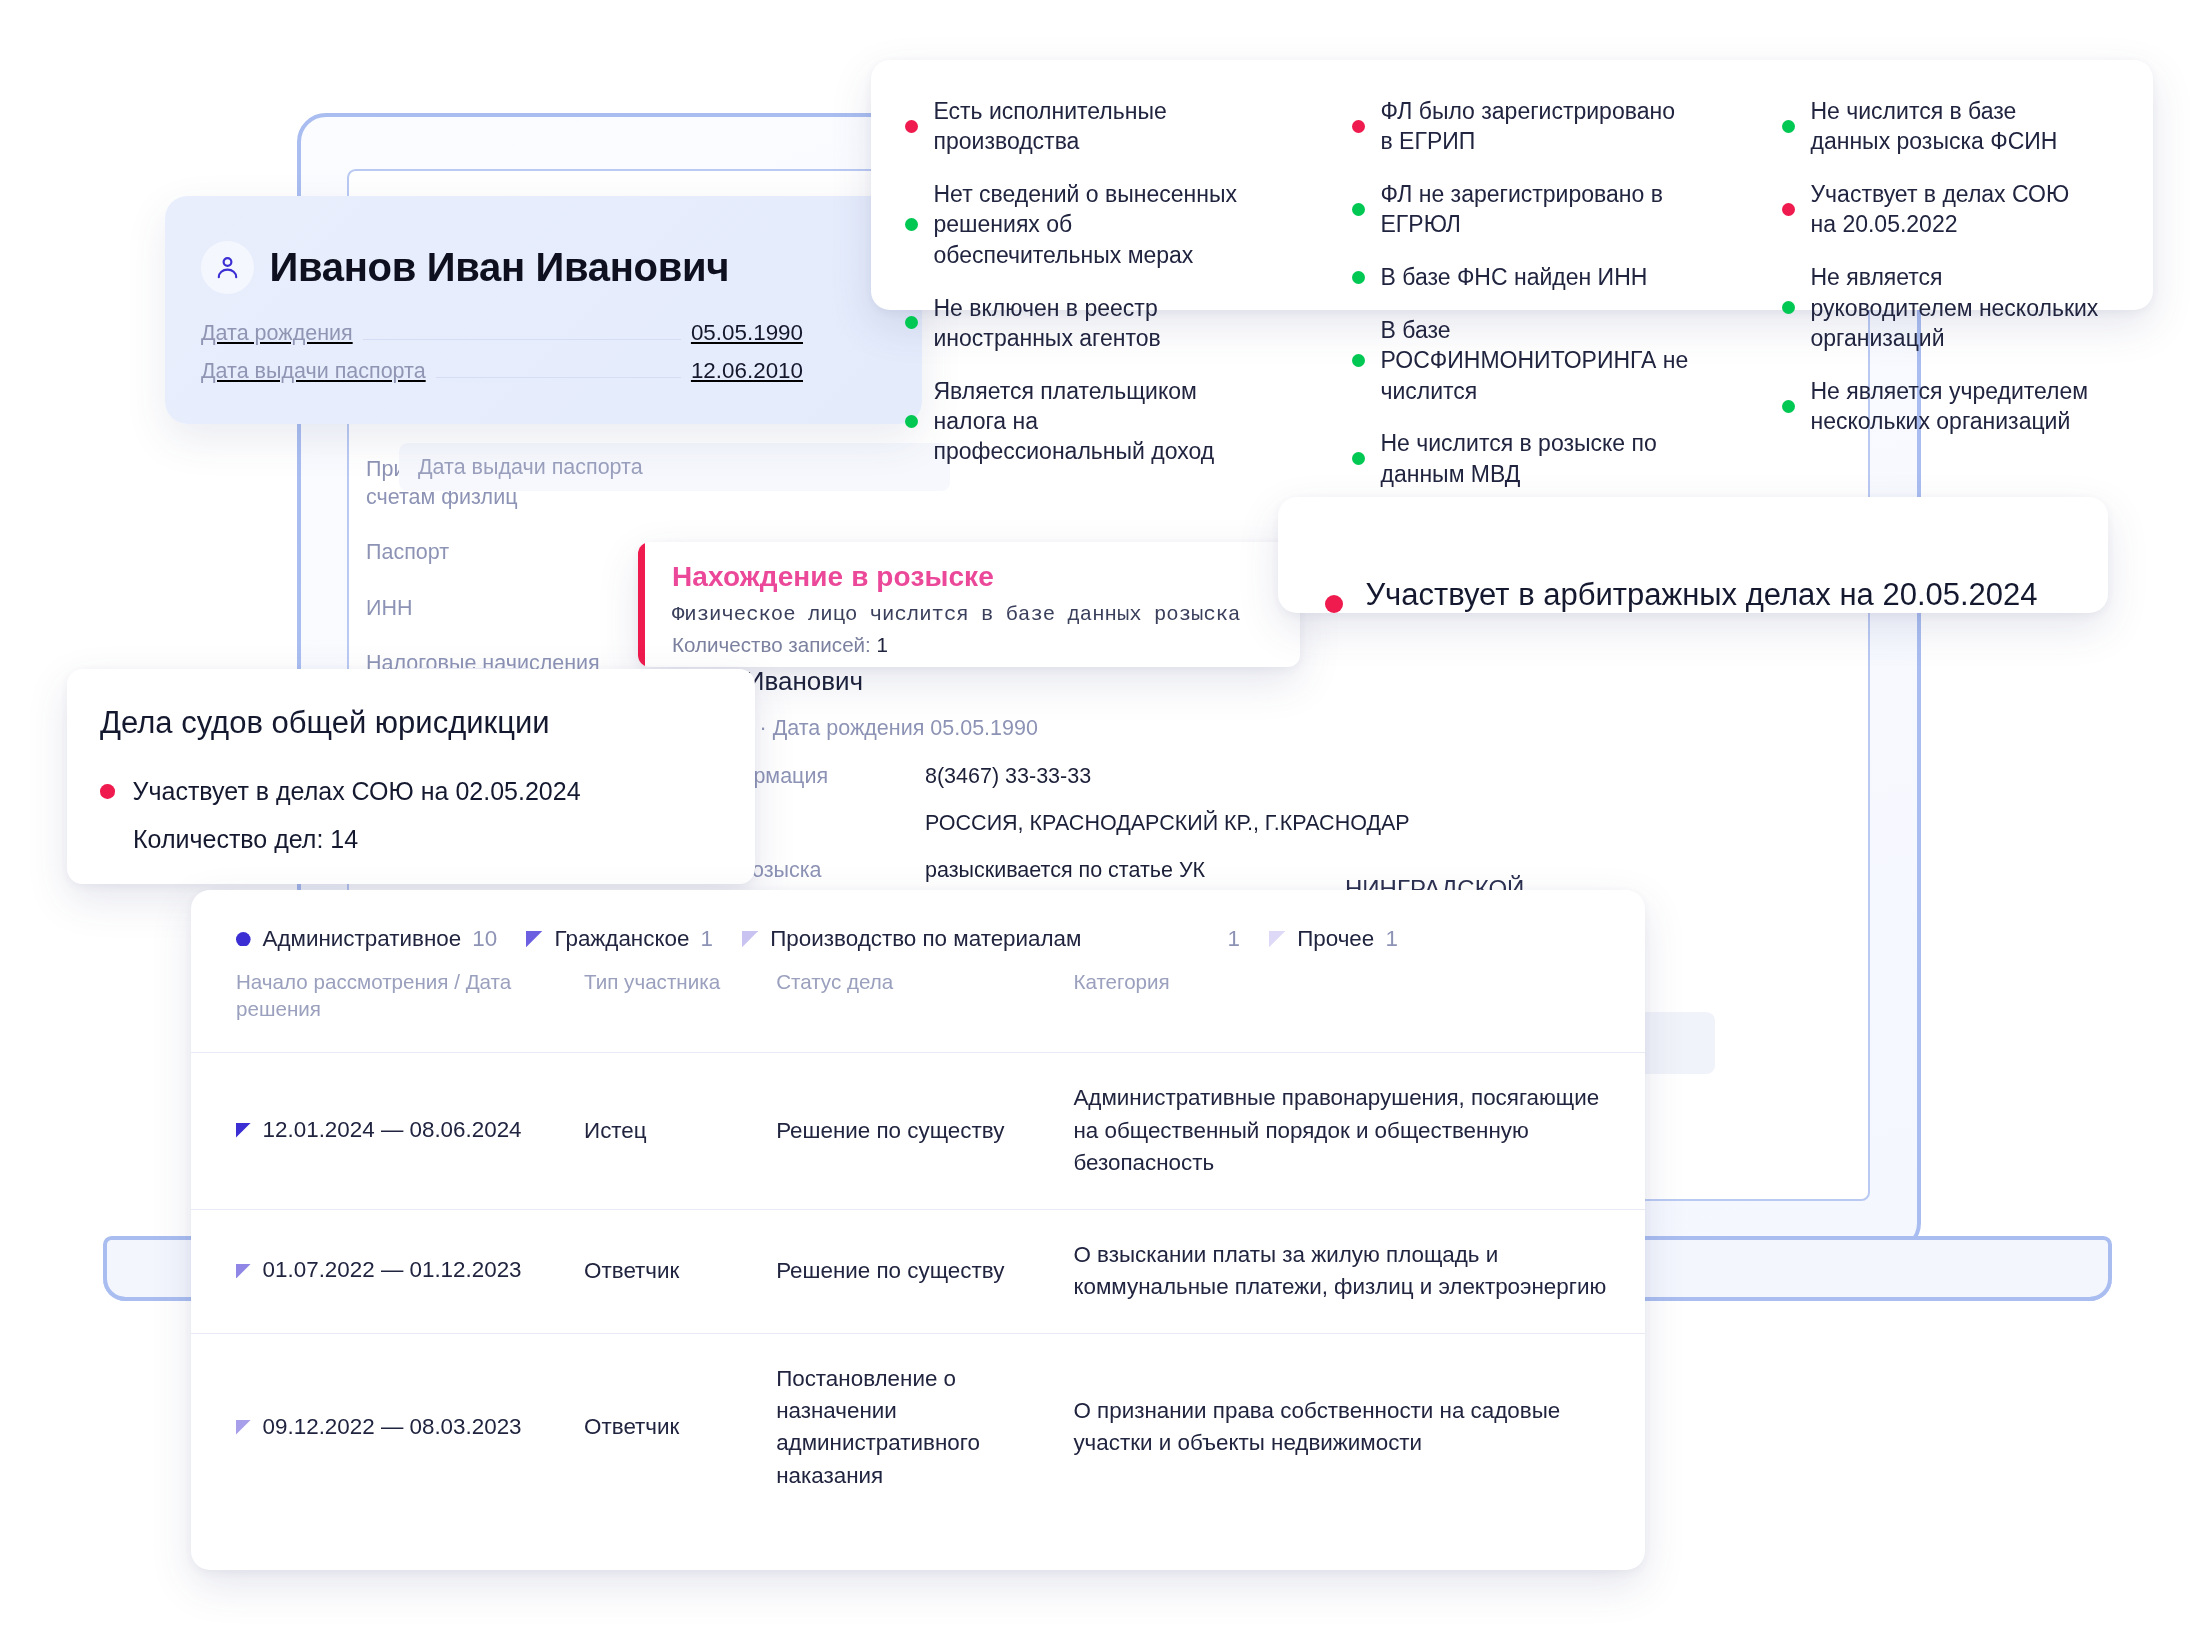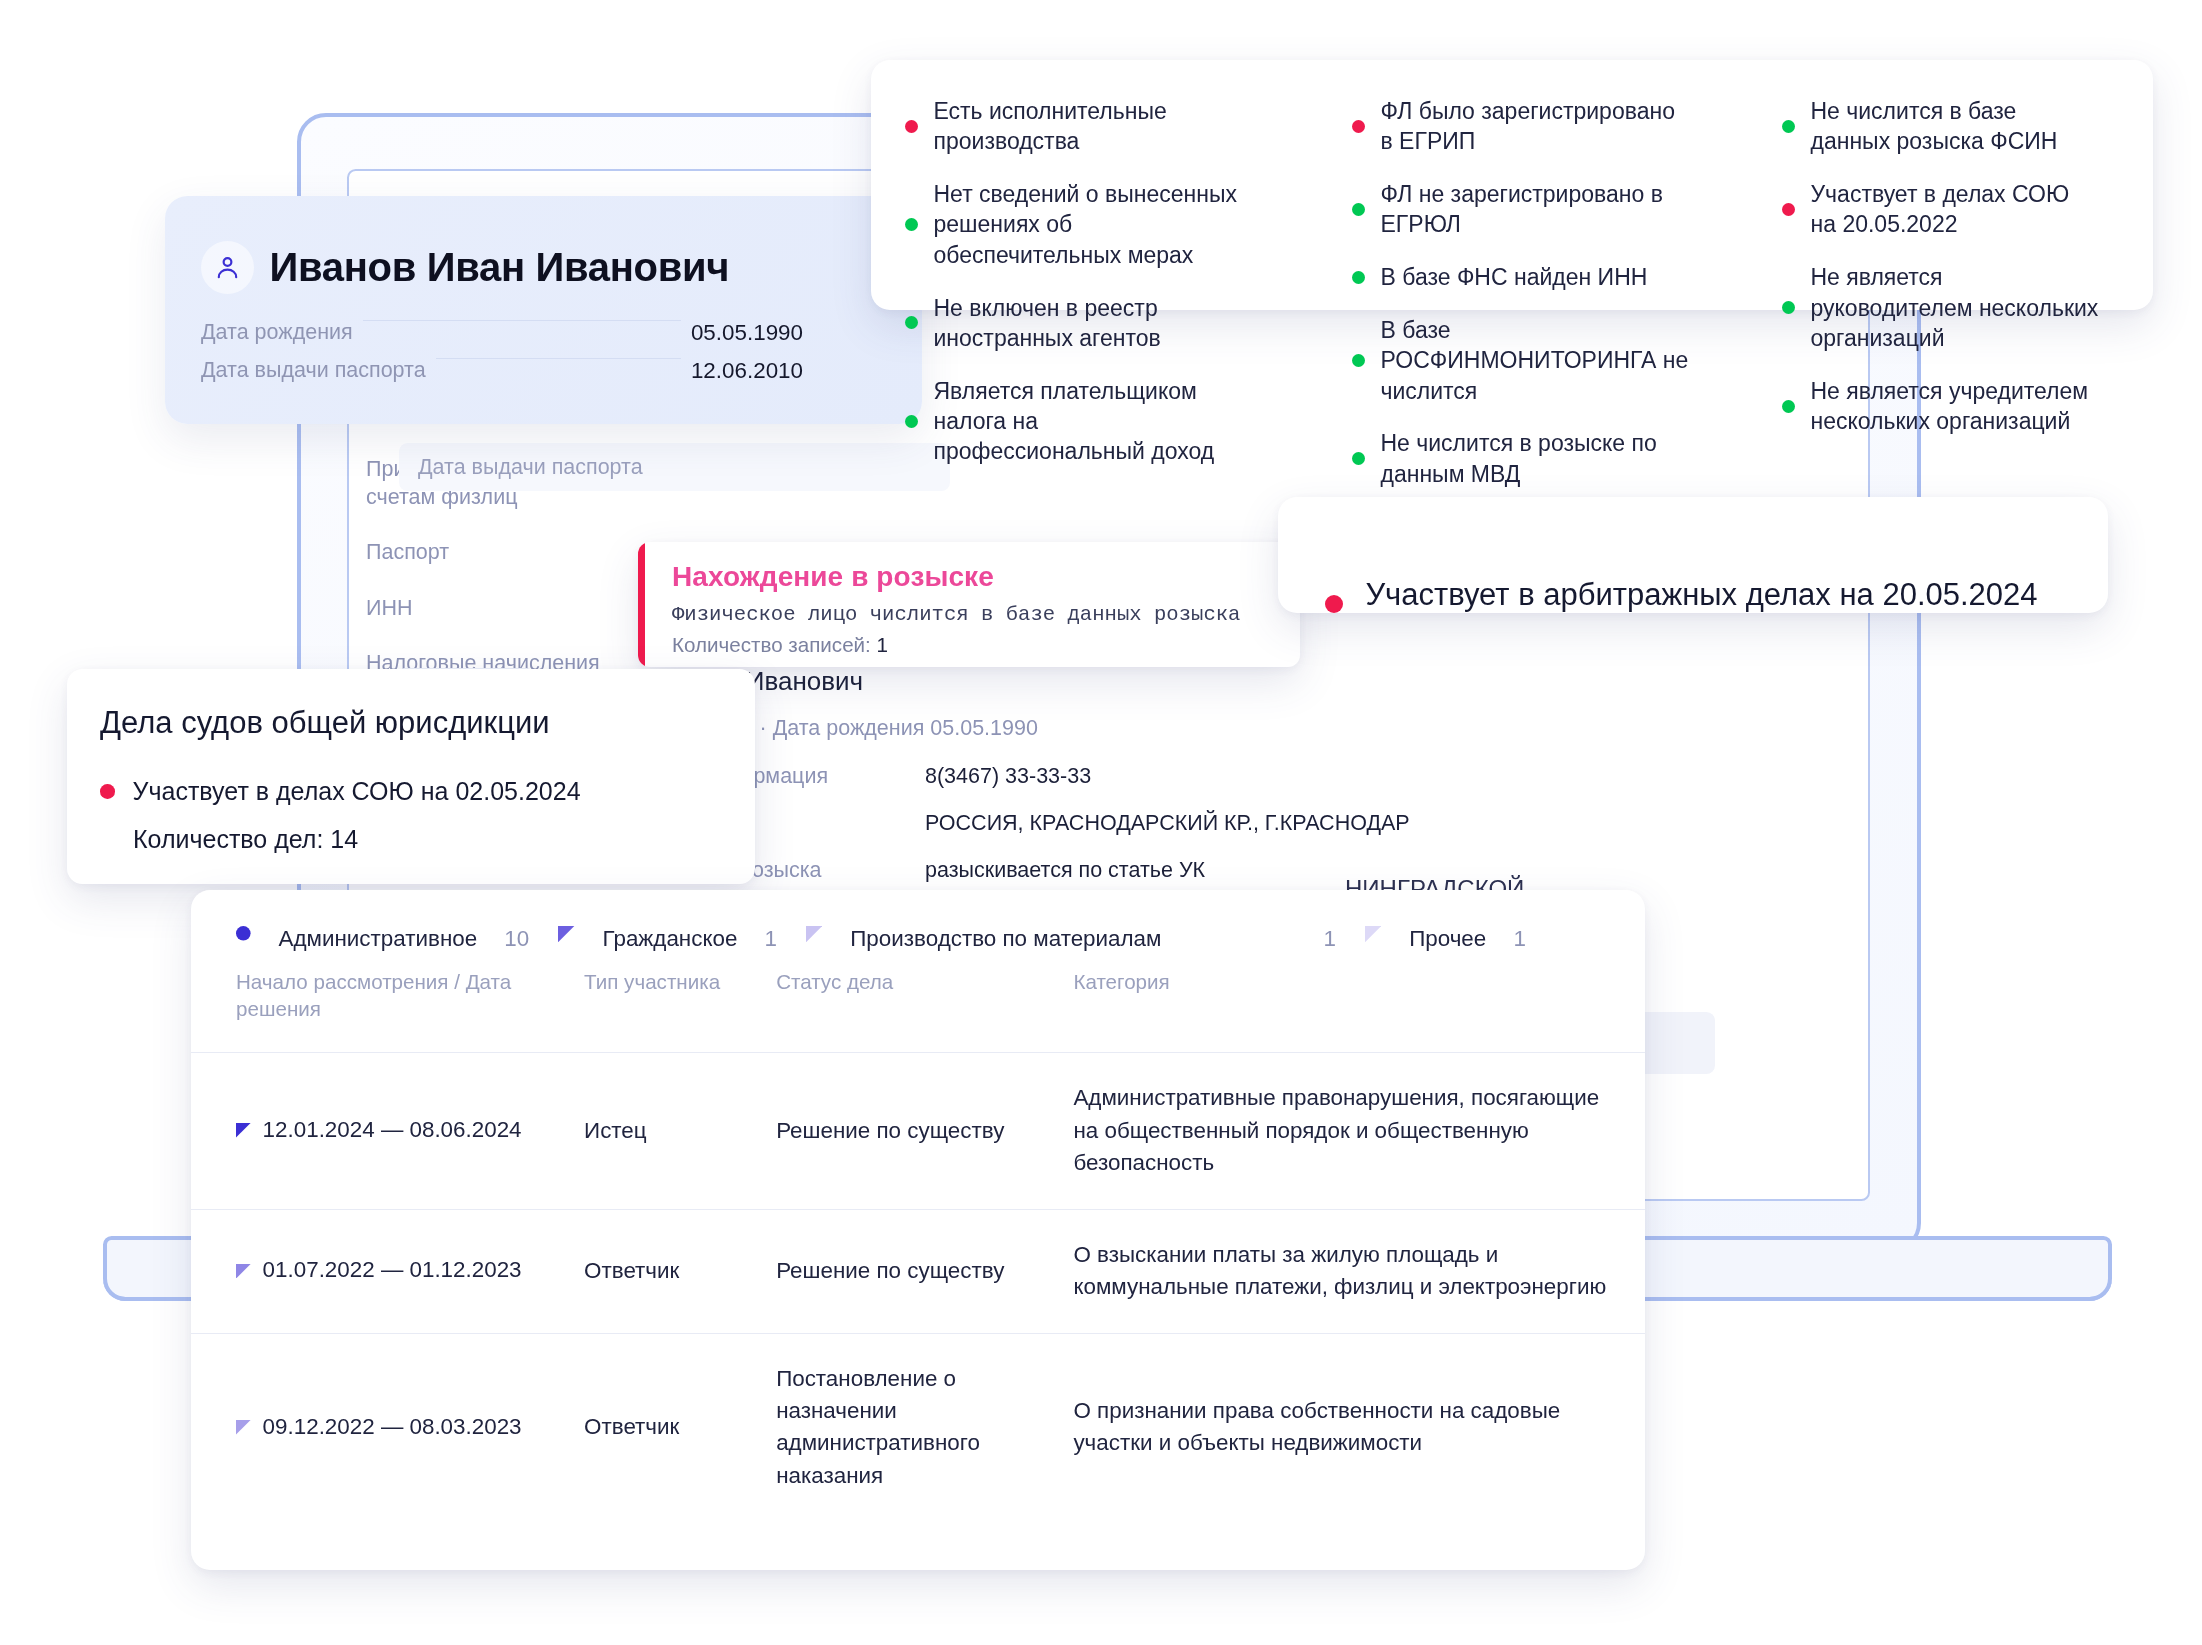--- a/index.html
+++ b/index.html
@@ -131,21 +131,21 @@
     padding:0;
   }
   #person-card .hdr{display:flex;align-items:center;padding:45px 0 0 36px;}
   #person-card .avatar{
     width:53px;height:53px;border-radius:50%;background:rgba(255,255,255,.55);
     display:flex;align-items:center;justify-content:center;margin-right:15.5px;flex:0 0 53px;
   }
   #person-card .name{font-size:40px;font-weight:700;color:#0e1020;letter-spacing:-0.3px;}
   #person-card .rows{padding:26px 0 0 36px;}
   #person-card .row{
-    display:flex;align-items:flex-start;width:602px;margin-bottom:12px;
+    display:flex;align-items:flex-end;width:602px;margin-bottom:12px;text-decoration:underline;
   }
   #person-card .row .lbl{font-size:21.5px;color:#8f95b3;white-space:nowrap;}
   #person-card .row .lead{flex:1;border-bottom:0.9px solid #d4ddf3;margin:0 10.3px 6px 10.3px;}
   #person-card .row .val{font-size:22.4px;color:#15182c;white-space:nowrap;}
 
   
   #soj-card{
     left:67px;top:669px;width:688px;height:215px;
     border-radius:15.5px;padding:36px 0 0 33px;box-sizing:border-box;
   }
@@ -156,21 +156,21 @@
   #soj-card .cnt{font-size:25px;color:#151930;margin-top:19px;margin-left:33px;}
 
   
   #table-card{
     left:191px;top:890px;width:1454px;height:680px;
     border-radius:19px;padding:0;overflow:hidden;
   }
   .legend{
     display:flex;align-items:center;padding:36px 0 0 45px;gap:0;
   }
-  .legend .item{display:flex;align-items:flex-start;margin-right:29px;gap:16px;}
+  .legend .item{display:flex;align-items:center;margin-right:29px;}
   .legend .mk{margin-right:12px;flex:0 0 auto;display:block;}
   .legend .lab{font-size:22.4px;color:#20243f;white-space:nowrap;}
   .legend .num{font-size:22.4px;color:#8d93b5;margin-left:11.2px;}
   .legend .num.wide{margin-left:146px;}
 
   .tbl{width:100%;border-collapse:collapse;margin-top:15.5px;}
   .tbl th{
     text-align:left;font-weight:400;font-size:20.6px;color:#9aa0bd;
     padding:0 20.6px 29px 0;vertical-align:top;line-height:1.35;
   }

